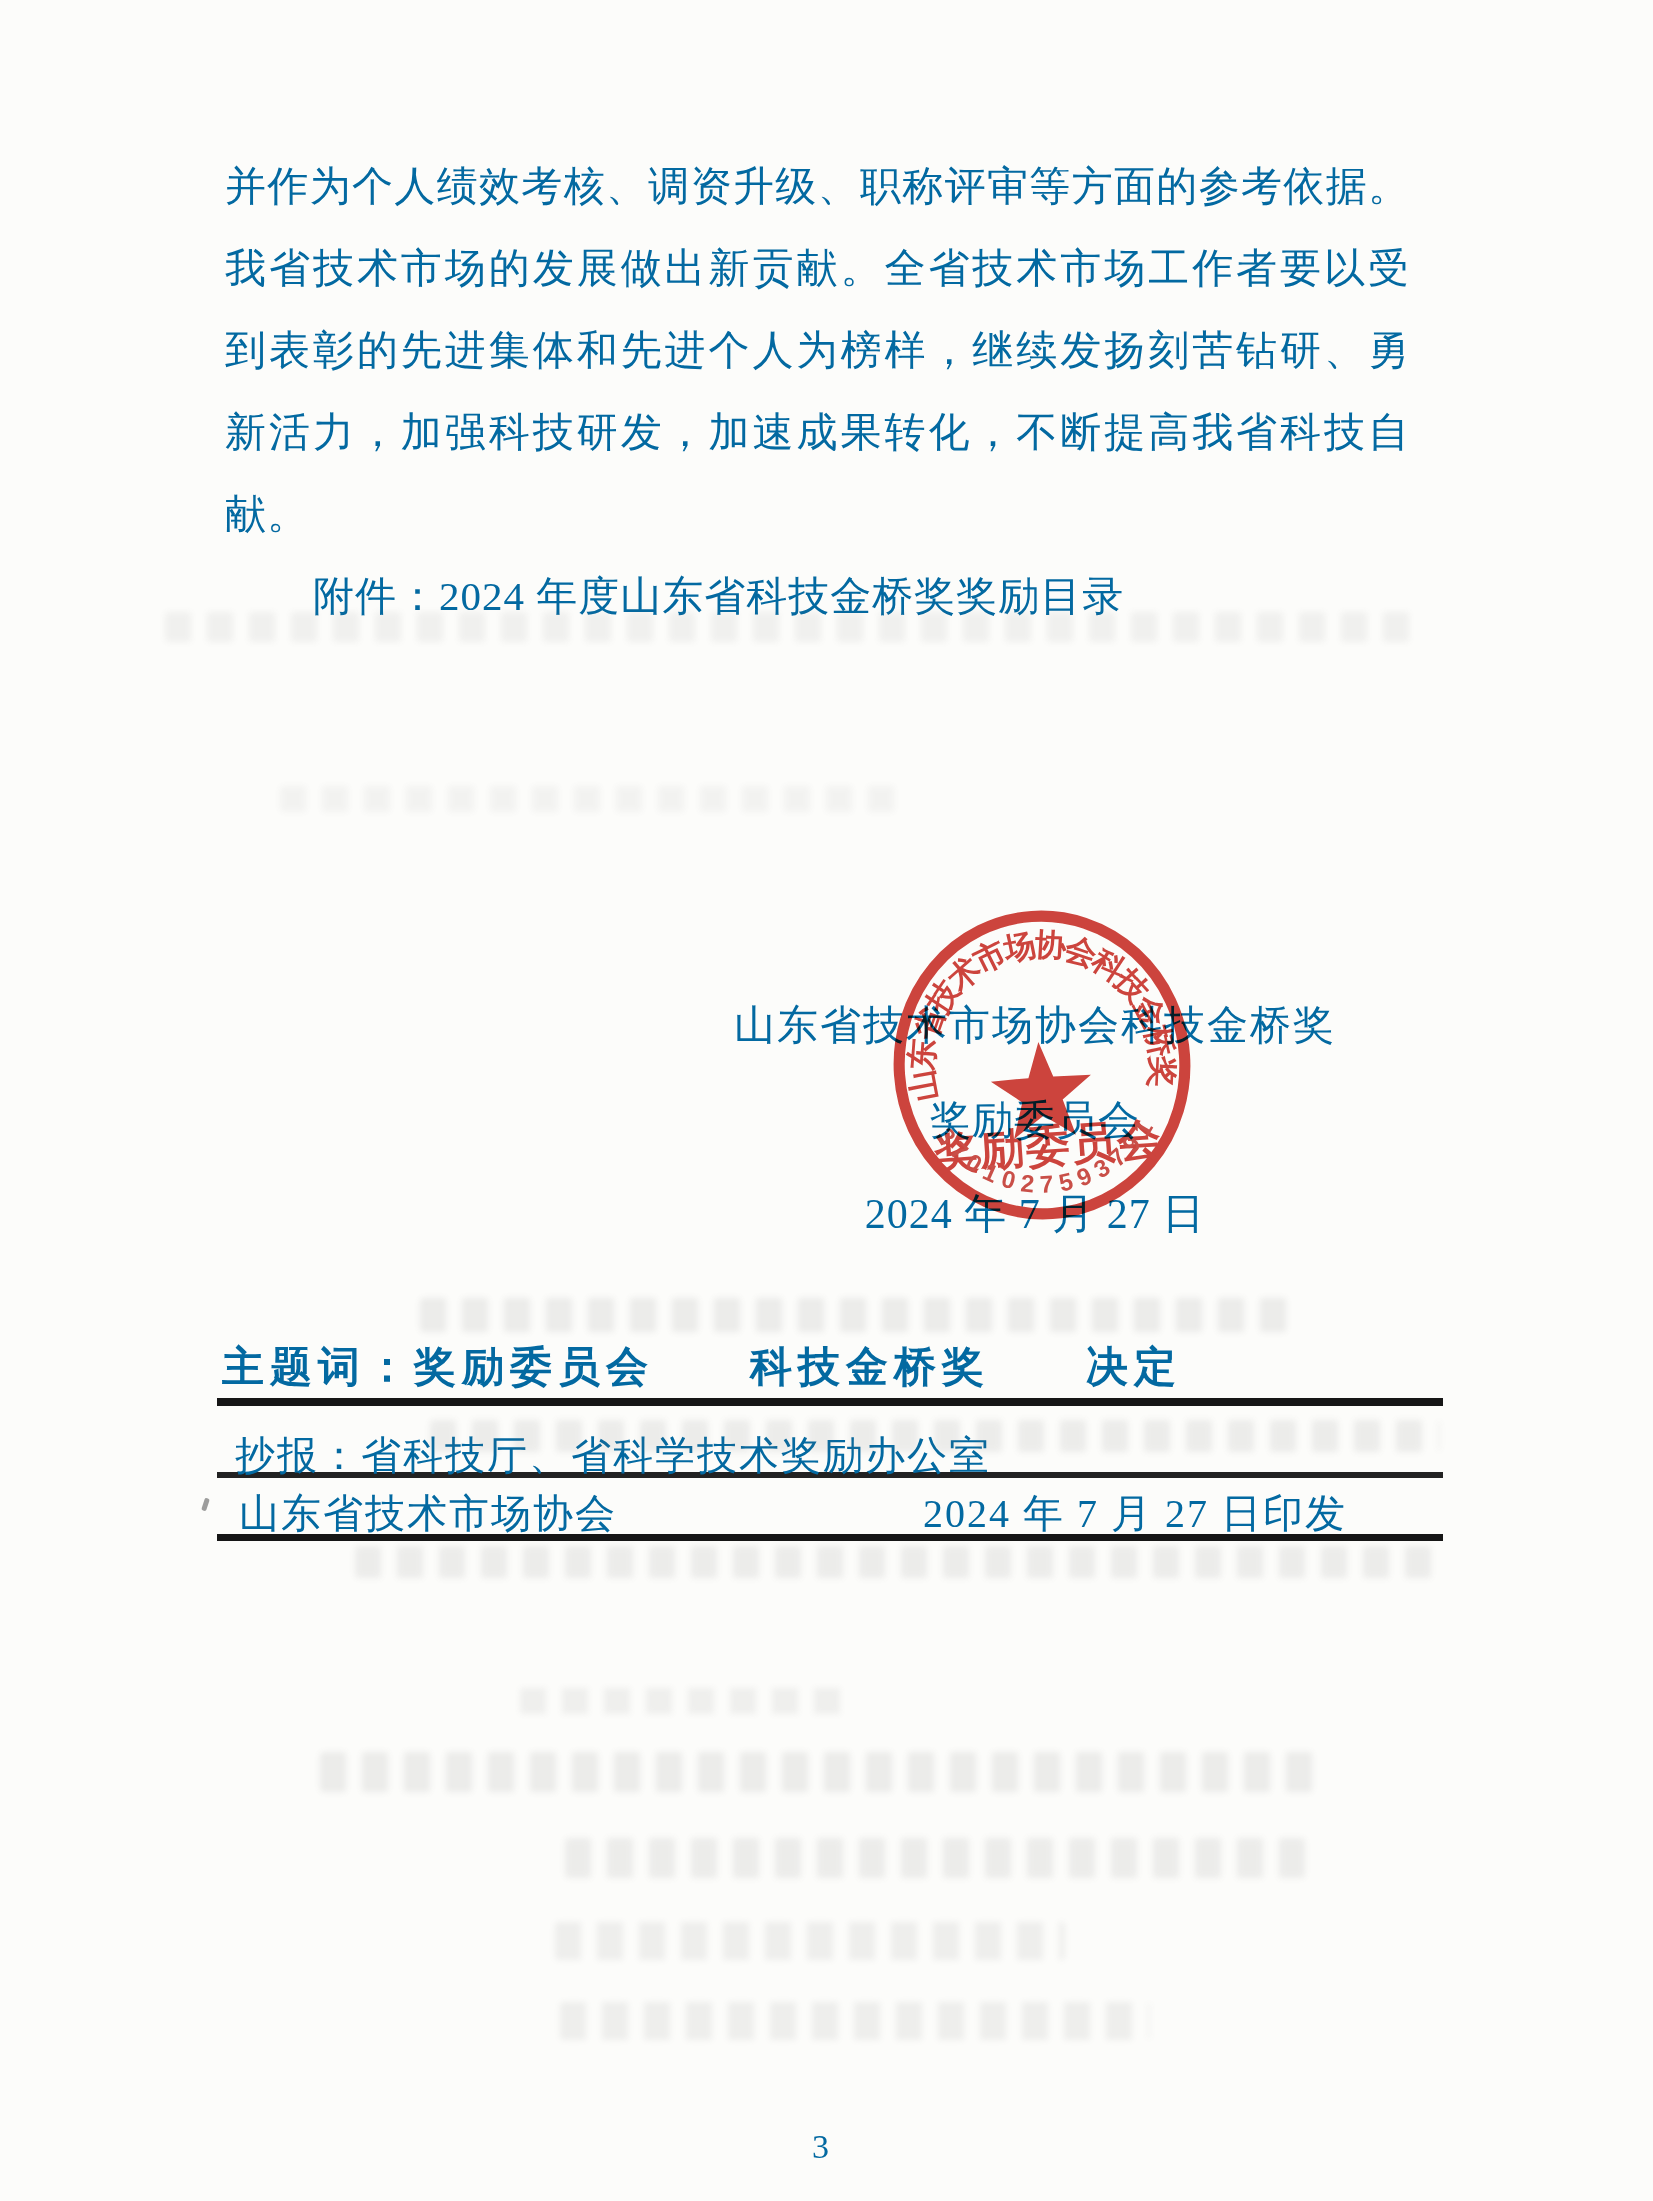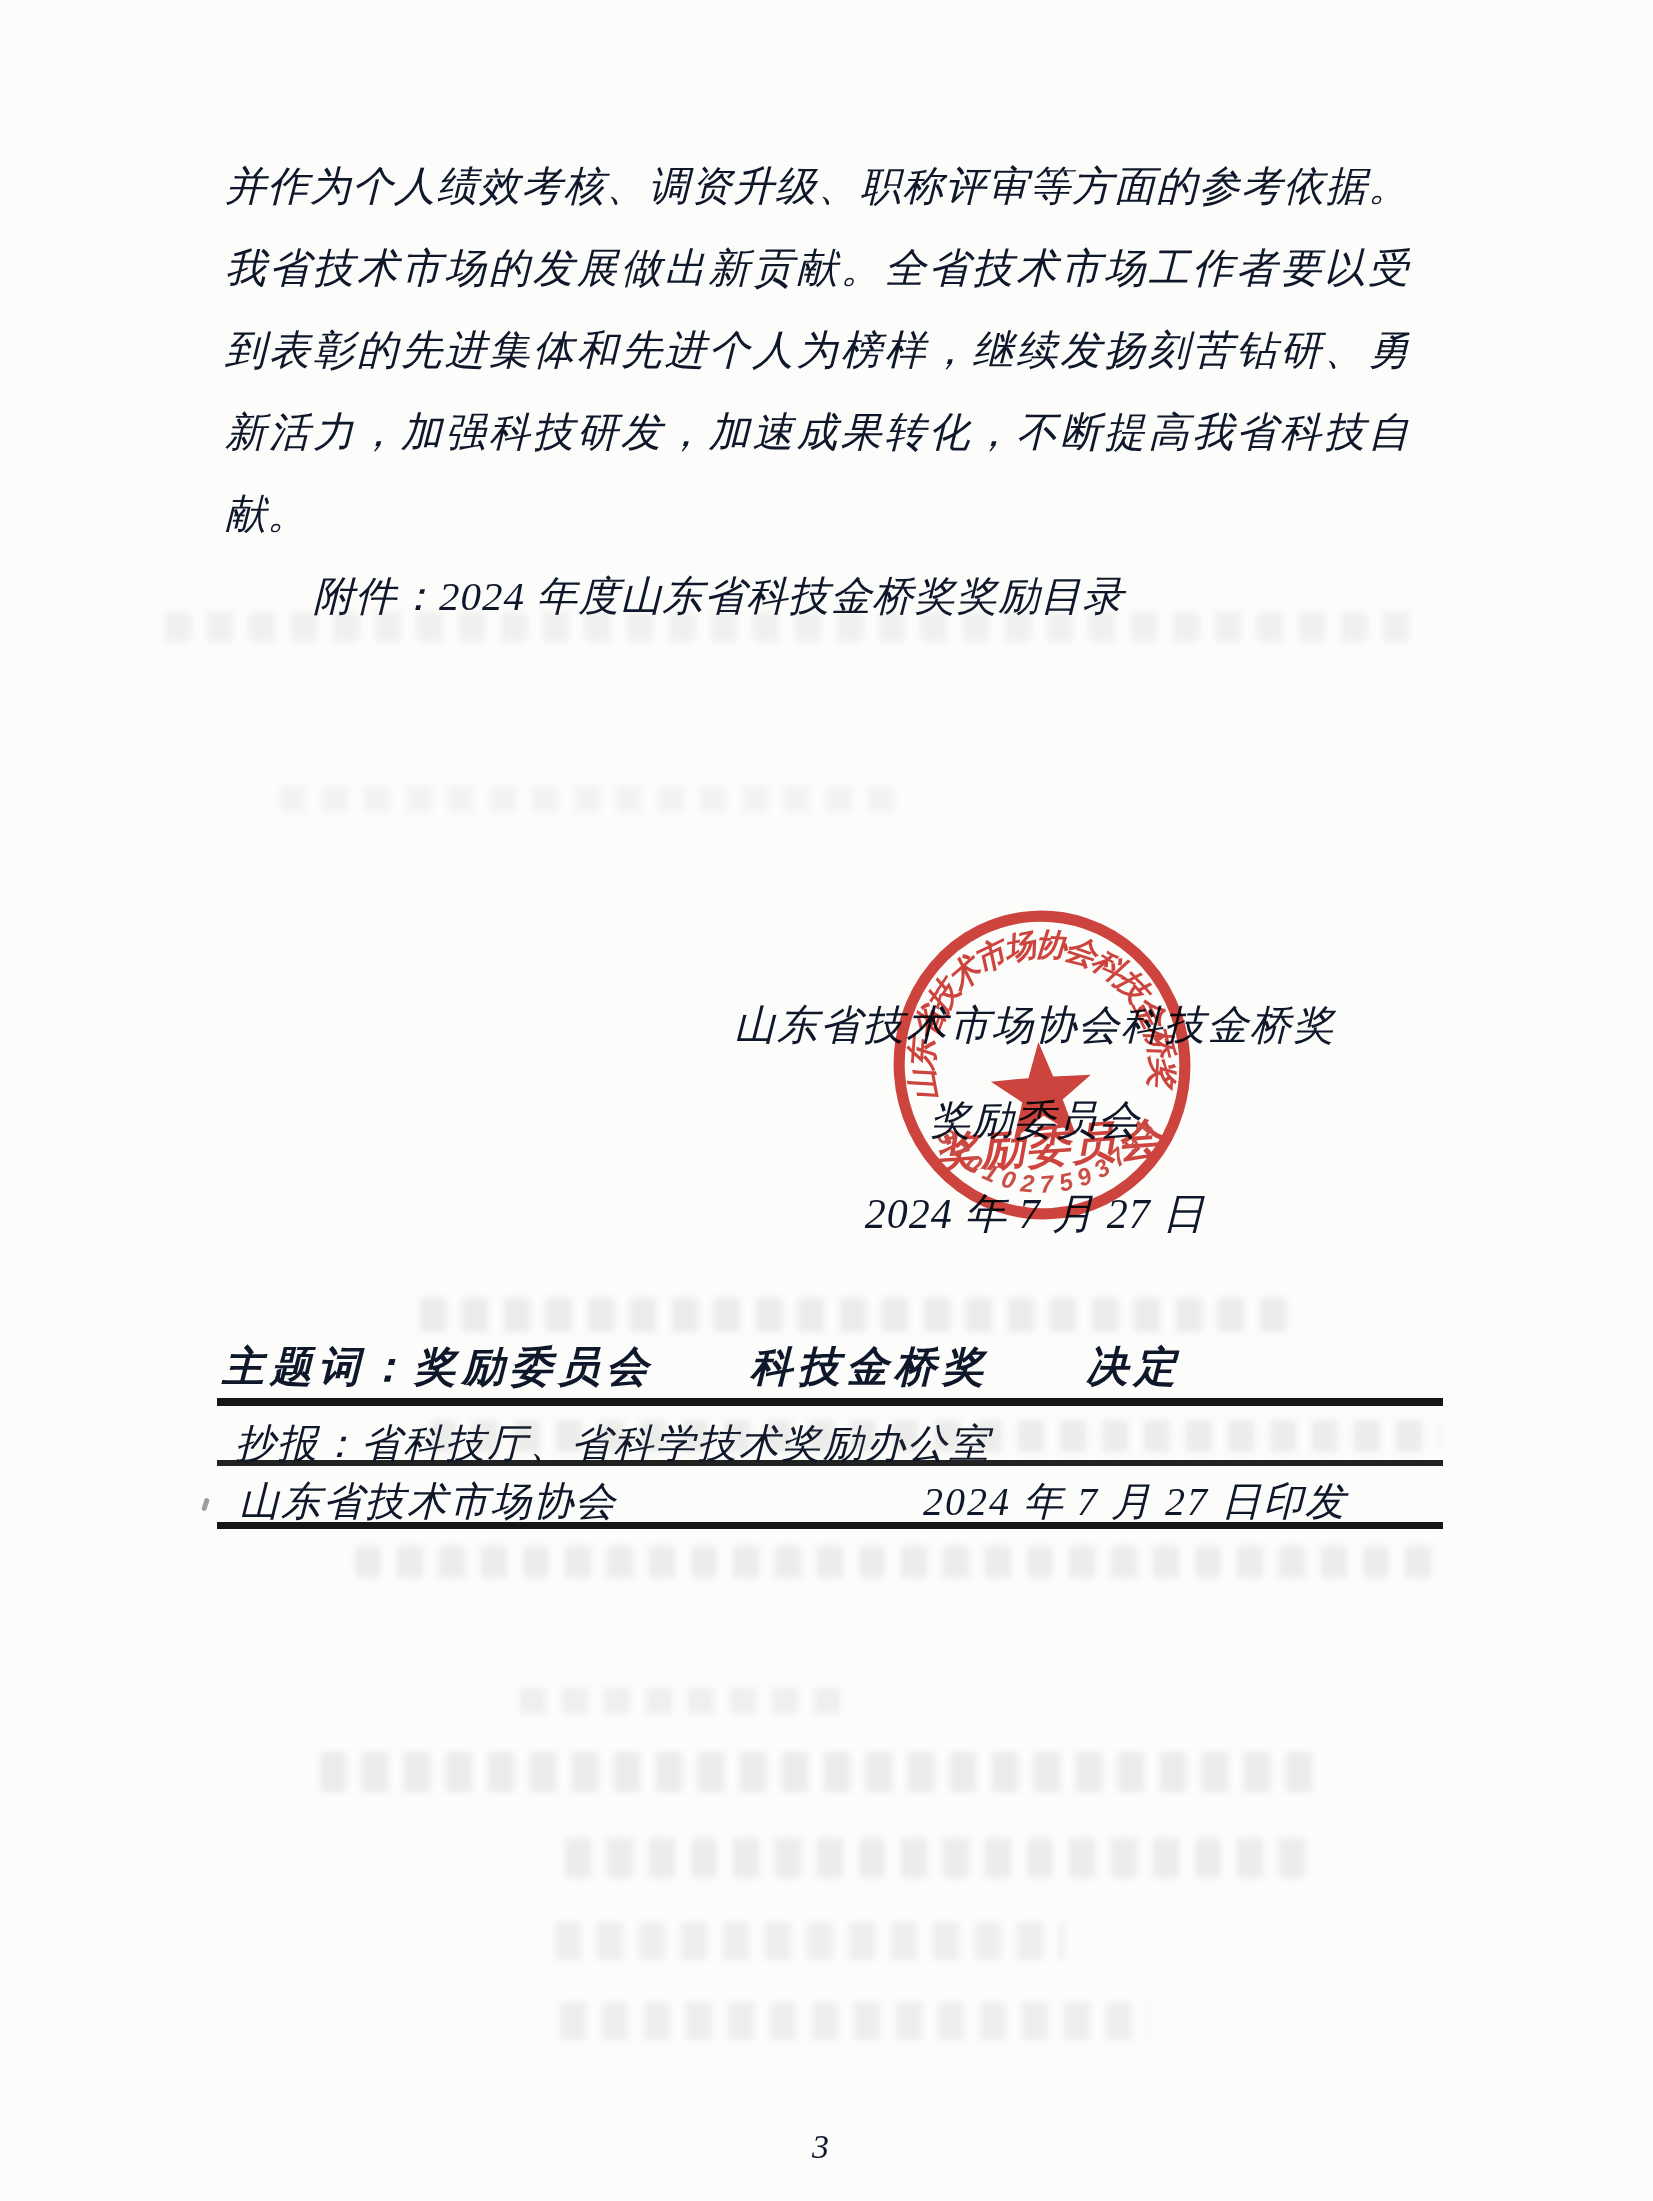--- a/index.html
+++ b/index.html
@@ -1,21 +1,20 @@
 <!DOCTYPE html>
 <html><head>
 <meta charset="utf-8">
 <style>
   html,body { margin:0; padding:0; background:#888; }
   .page {
     position:relative; width:1653px; height:2201px;
     background:#fcfcfa; overflow:hidden;
     font-family:"Liberation Serif","DejaVu Serif",serif;
-    color:#0f172a;
-    font-style:italic;
+    color:#0369a1;
   }
   
   .body-text { position:absolute; left:225px; top:145px; width:1185px; }
   .line {
     height:82px; line-height:82px; font-size:41px; letter-spacing:1px;
     text-align:justify; text-align-last:justify; white-space:normal;
   }
   .line.plain { text-align:left; text-align-last:auto; }
   .line.indent { text-indent:88px; }
   
@@ -37,21 +36,21 @@
   .codeText { font-size:24px; font-weight:700; letter-spacing:7px;
               fill:#c8423b; font-family:"Liberation Sans",sans-serif; }
   
   .footer { position:absolute; left:217px; top:1336px; width:1226px; }
   .kw-row { height:62px; line-height:62px; padding-left:5px;
             font-family:"Liberation Sans","DejaVu Sans",sans-serif;
             font-weight:bold; font-size:42px; letter-spacing:6px; }
   .rule-thick { height:8px; background:#161616; }
   .rule-thin  { height:3px; background:#222; }
   .f-row { font-size:40px; letter-spacing:2px; padding-left:18px; }
-  .r-report { height:54px; line-height:76px; }
+  .r-report { height:54px; line-height:76px;margin-top:12px; }
   .r-send   { height:80px; line-height:80px; }
   .r-cont   { height:76px; line-height:76px; }
   .r-issuer { height:56px; line-height:72px; display:flex;
               justify-content:space-between; padding-left:22px; padding-right:96px; }
   .rule-thick.bottom { height:7px; }
   
   .pageno { position:absolute; left:812px; top:2128px; font-size:34px; }
   
   .ghost {
     position:absolute; border-radius:4px; filter:blur(3px);

